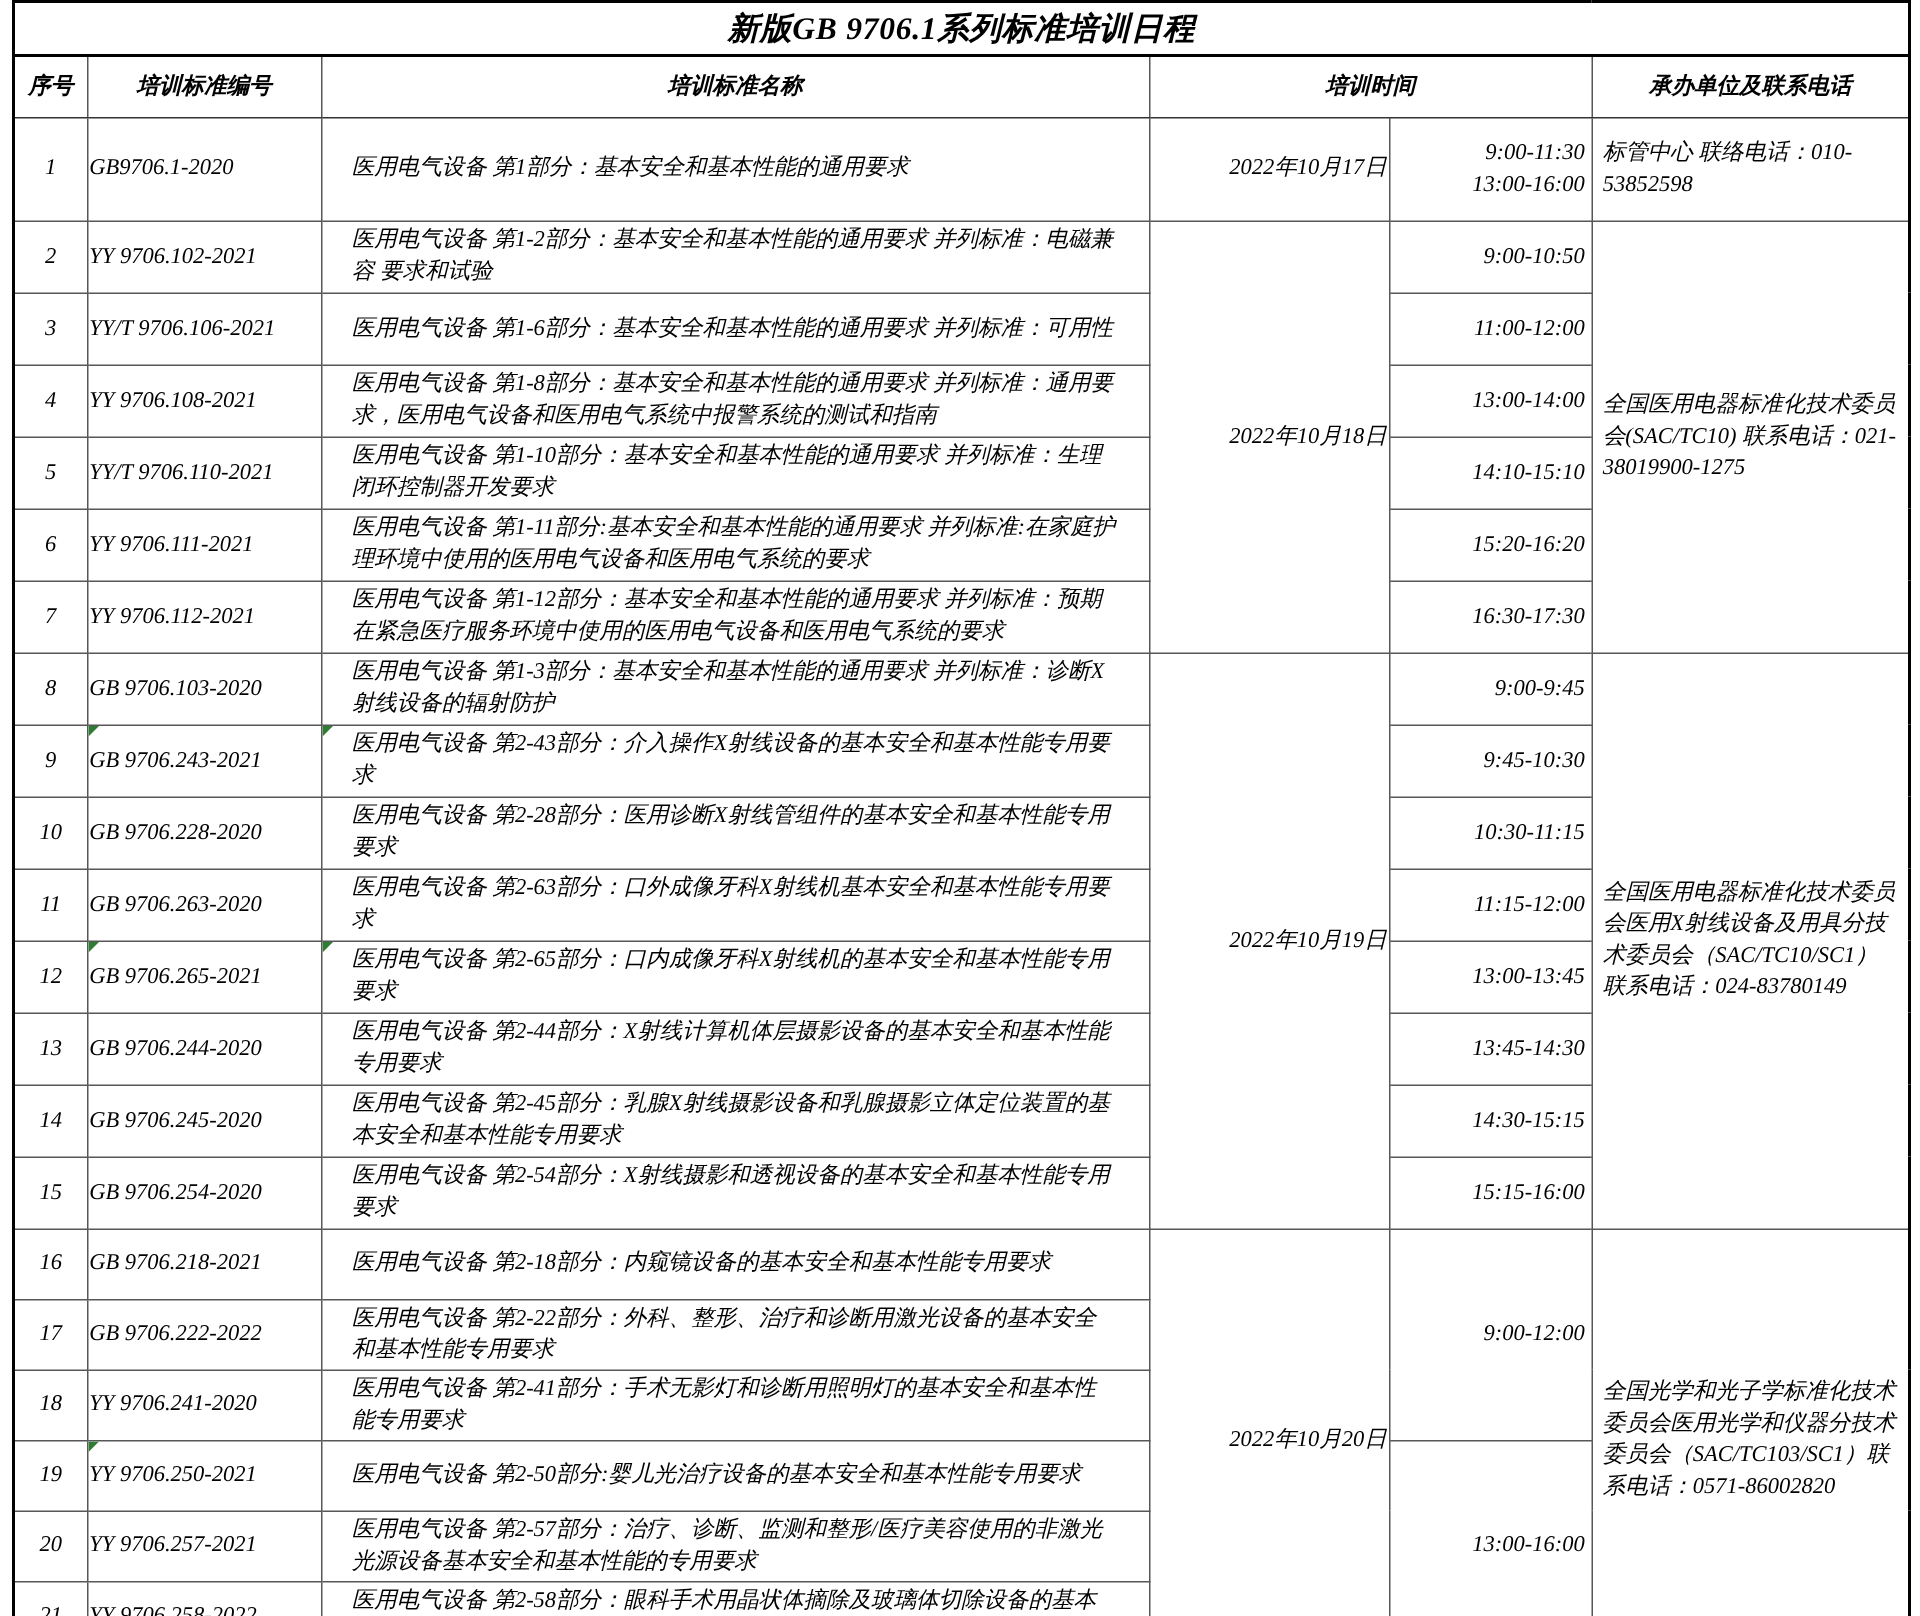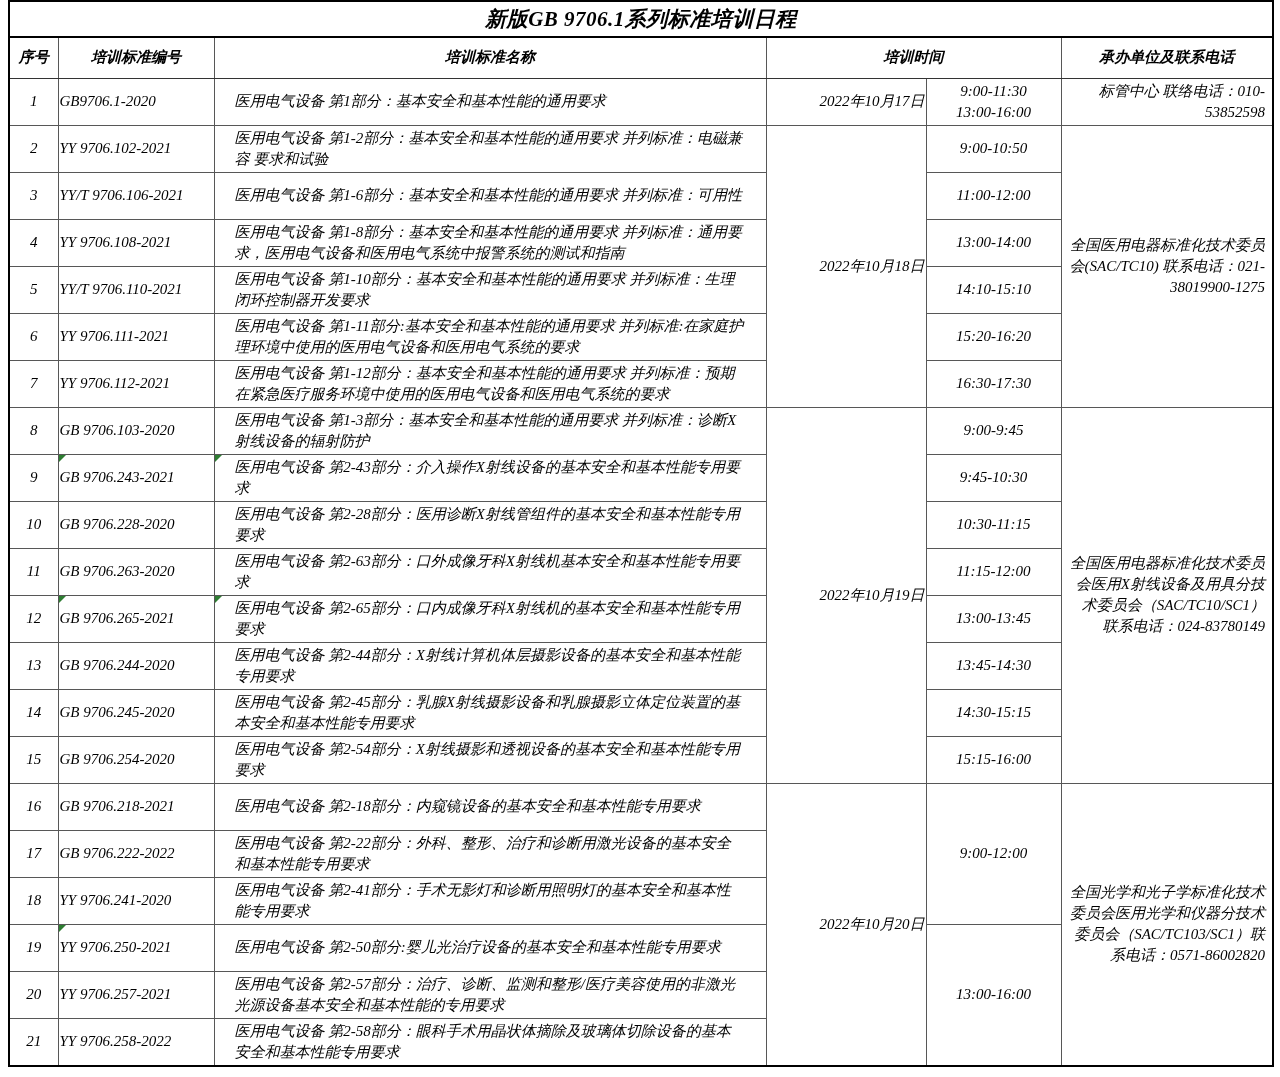--- a/index.html
+++ b/index.html
@@ -52,22 +52,22 @@
   }
   tbody tr { height: 47px; }
   tbody td {
     font-size: 15px;
     line-height: 21px;
   }
   td.idx  { text-align: center; }
   td.code { position: relative; }
   td.name { text-align: left; padding: 2px 20px; position: relative; }
   td.date { text-align: right; }
-  td.time { text-align: center; padding: 2px 4px; white-space: pre-line; }
-  td.org  { text-align: right; padding: 2px 7px; }
+  td.time { text-align: right; padding: 13px 4px; white-space: pre-line; }
+  td.org  { text-align: left; padding: 2px 7px; }
   .corner {
     position: absolute;
     top: 0; left: 0;
     width: 0; height: 0;
     border-top: 7px solid #2e7d32;
     border-right: 7px solid transparent;
   }
 </style>
 </head>
 <body>

